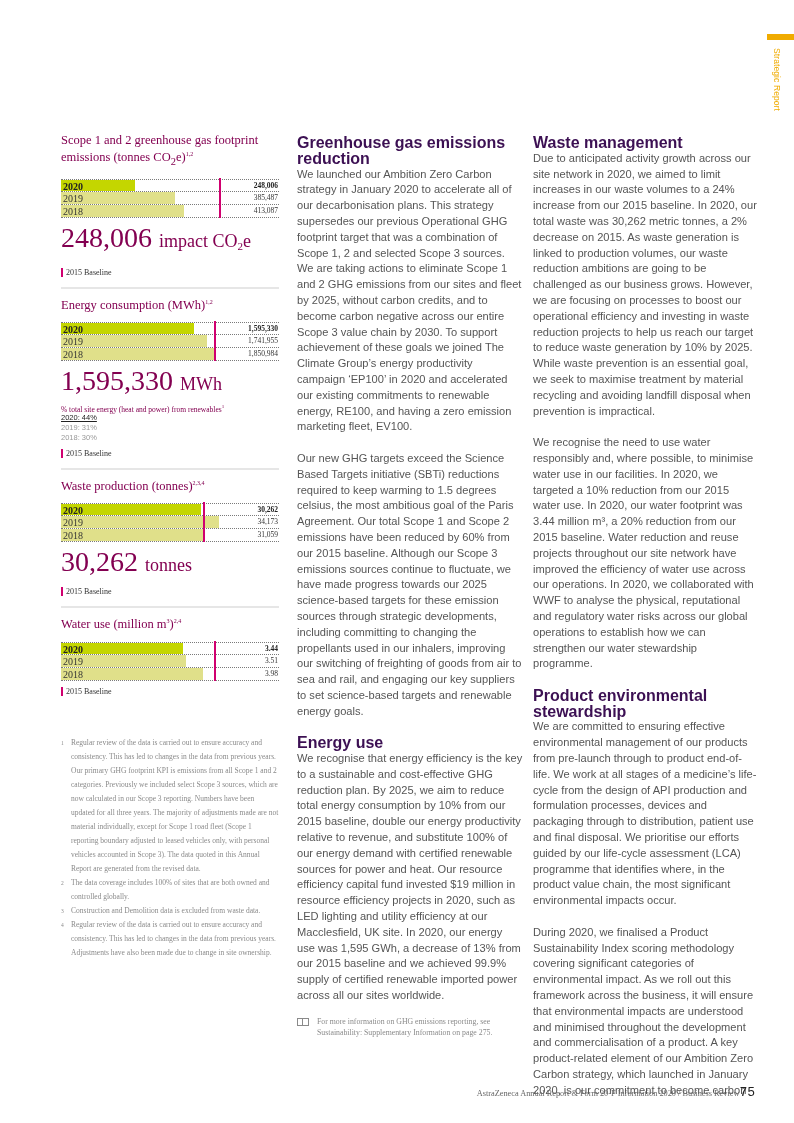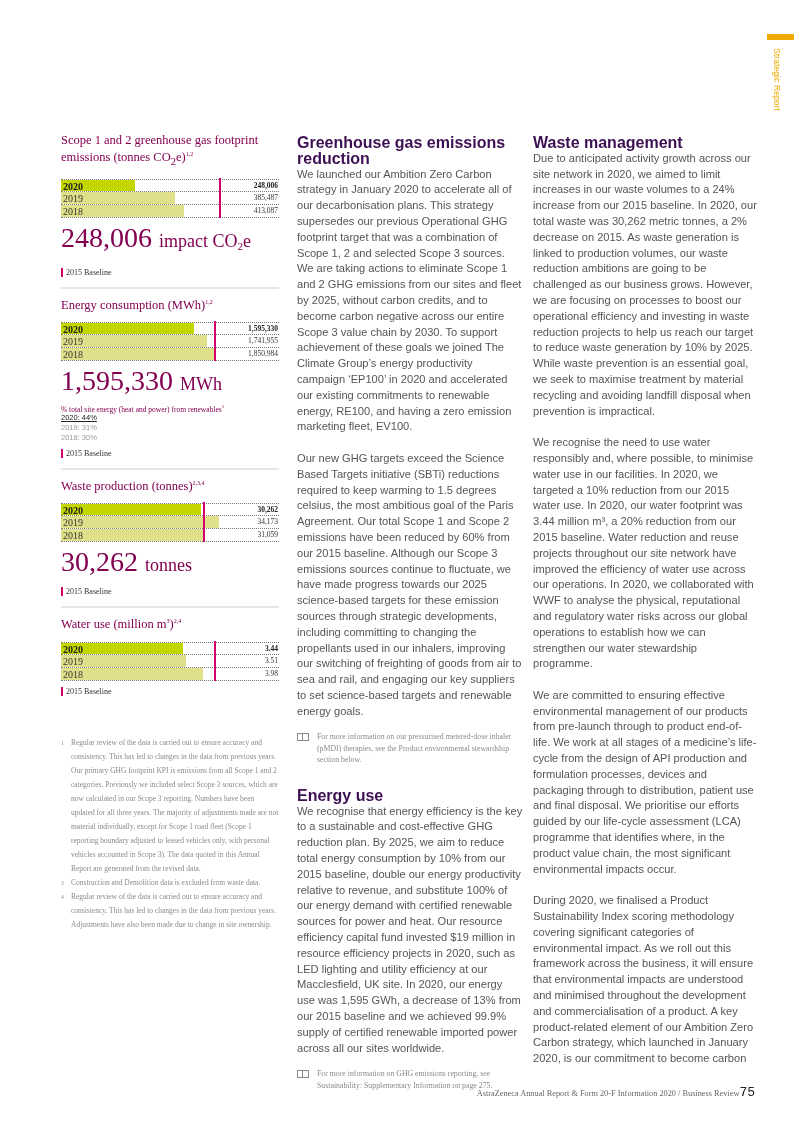--- a/index.html
+++ b/index.html
@@ -173,49 +173,50 @@
       </div>
   </div>
 </div>
 
 <div class="footnotes">
   <div class="fn">
       <span class="n">1</span>
       <span>Regular review of the data is carried out to ensure accuracy and consistency. This has led to changes in the data from previous years. Our primary GHG footprint KPI is emissions from all Scope 1 and 2 categories. Previously we included select Scope 3 sources, which are now calculated in our Scope 3 reporting. Numbers have been updated for all three years. The majority of adjustments made are not material individually, except for Scope 1 road fleet (Scope 1 reporting boundary adjusted to leased vehicles only, with personal vehicles accounted in Scope 3). The data quoted in this Annual Report are generated from the revised data.</span>
     </div>
   <div class="fn">
+      <span class="n">2</span>
+      <span>The data coverage includes 100% of sites that are both owned and controlled globally.</span>
+    </div>
+  <div class="fn">
       <span class="n">3</span>
       <span>Construction and Demolition data is excluded from waste data.</span>
     </div>
   <div class="fn">
       <span class="n">4</span>
       <span>Regular review of the data is carried out to ensure accuracy and consistency. This has led to changes in the data from previous years. Adjustments have also been made due to change in site ownership.</span>
     </div>
 </div>
 
 <div class="col col-mid">
   <h3>Greenhouse gas emissions reduction</h3>
   <p>We launched our Ambition Zero Carbon strategy in January 2020 to accelerate all of our decarbonisation plans. This strategy supersedes our previous Operational GHG footprint target that was a combination of Scope 1, 2 and selected Scope 3 sources. We are taking actions to eliminate Scope 1 and 2 GHG emissions from our sites and fleet by 2025, without carbon credits, and to become carbon negative across our entire Scope 3 value chain by 2030. To support achievement of these goals we joined The Climate Group’s energy productivity campaign ‘EP100’ in 2020 and accelerated our existing commitments to renewable energy, RE100, and having a zero emission marketing fleet, EV100.</p>
   <p>Our new GHG targets exceed the Science Based Targets initiative (SBTi) reductions required to keep warming to 1.5 degrees celsius, the most ambitious goal of the Paris Agreement. Our total Scope 1 and Scope 2 emissions have been reduced by 60% from our 2015 baseline. Although our Scope 3 emissions sources continue to fluctuate, we have made progress towards our 2025 science-based targets for these emission sources through strategic developments, including committing to changing the propellants used in our inhalers, improving our switching of freighting of goods from air to sea and rail, and engaging our key suppliers to set science-based targets and renewable energy goals.</p>
-  <div class="ref">
-      <span class="book"></span>
-      <span>For more information on our pressurised metered-dose inhaler (pMDI) therapies, see the Product environmental stewardship section below.</span>
-    </div>
   <h3>Energy use</h3>
   <p>We recognise that energy efficiency is the key to a sustainable and cost-effective GHG reduction plan. By 2025, we aim to reduce total energy consumption by 10% from our 2015 baseline, double our energy productivity relative to revenue, and substitute 100% of our energy demand with certified renewable sources for power and heat. Our resource efficiency capital fund invested $19 million in resource efficiency projects in 2020, such as LED lighting and utility efficiency at our Macclesfield, UK site. In 2020, our energy use was 1,595 GWh, a decrease of 13% from our 2015 baseline and we achieved 99.9% supply of certified renewable imported power across all our sites worldwide.</p>
   <div class="ref">
       <span class="book"></span>
       <span>For more information on GHG emissions reporting, see Sustainability: Supplementary Information on page 275.</span>
     </div>
 </div>
 
 <div class="col col-right">
   <h3>Waste management</h3>
   <p>Due to anticipated activity growth across our site network in 2020, we aimed to limit increases in our waste volumes to a 24% increase from our 2015 baseline. In 2020, our total waste was 30,262 metric tonnes, a 2% decrease on 2015. As waste generation is linked to production volumes, our waste reduction ambitions are going to be challenged as our business grows. However, we are focusing on processes to boost our operational efficiency and investing in waste reduction projects to help us reach our target to reduce waste generation by 10% by 2025. While waste prevention is an essential goal, we seek to maximise treatment by material recycling and avoiding landfill disposal when prevention is impractical.</p>
   <p>We recognise the need to use water responsibly and, where possible, to minimise water use in our facilities. In 2020, we targeted a 10% reduction from our 2015 water use. In 2020, our water footprint was 3.44 million m³, a 20% reduction from our 2015 baseline. Water reduction and reuse projects throughout our site network have improved the efficiency of water use across our operations. In 2020, we collaborated with WWF to analyse the physical, reputational and regulatory water risks across our global operations to establish how we can strengthen our water stewardship programme.</p>
+  <h3>Product environmental stewardship</h3>
   <p>We are committed to ensuring effective environmental management of our products from pre-launch through to product end-of-life. We work at all stages of a medicine’s life-cycle from the design of API production and formulation processes, devices and packaging through to distribution, patient use and final disposal. We prioritise our efforts guided by our life-cycle assessment (LCA) programme that identifies where, in the product value chain, the most significant environmental impacts occur.</p>
   <p>During 2020, we finalised a Product Sustainability Index scoring methodology covering significant categories of environmental impact. As we roll out this framework across the business, it will ensure that environmental impacts are understood and minimised throughout the development and commercialisation of a product. A key product-related element of our Ambition Zero Carbon strategy, which launched in January 2020, is our commitment to become carbon</p>
 </div>
 
 <div class="footer">
   <span>AstraZeneca Annual Report &amp; Form 20-F Information 2020 / Business Review</span>
   <span class="page">75</span>
 </div>
 
 </body></html>

